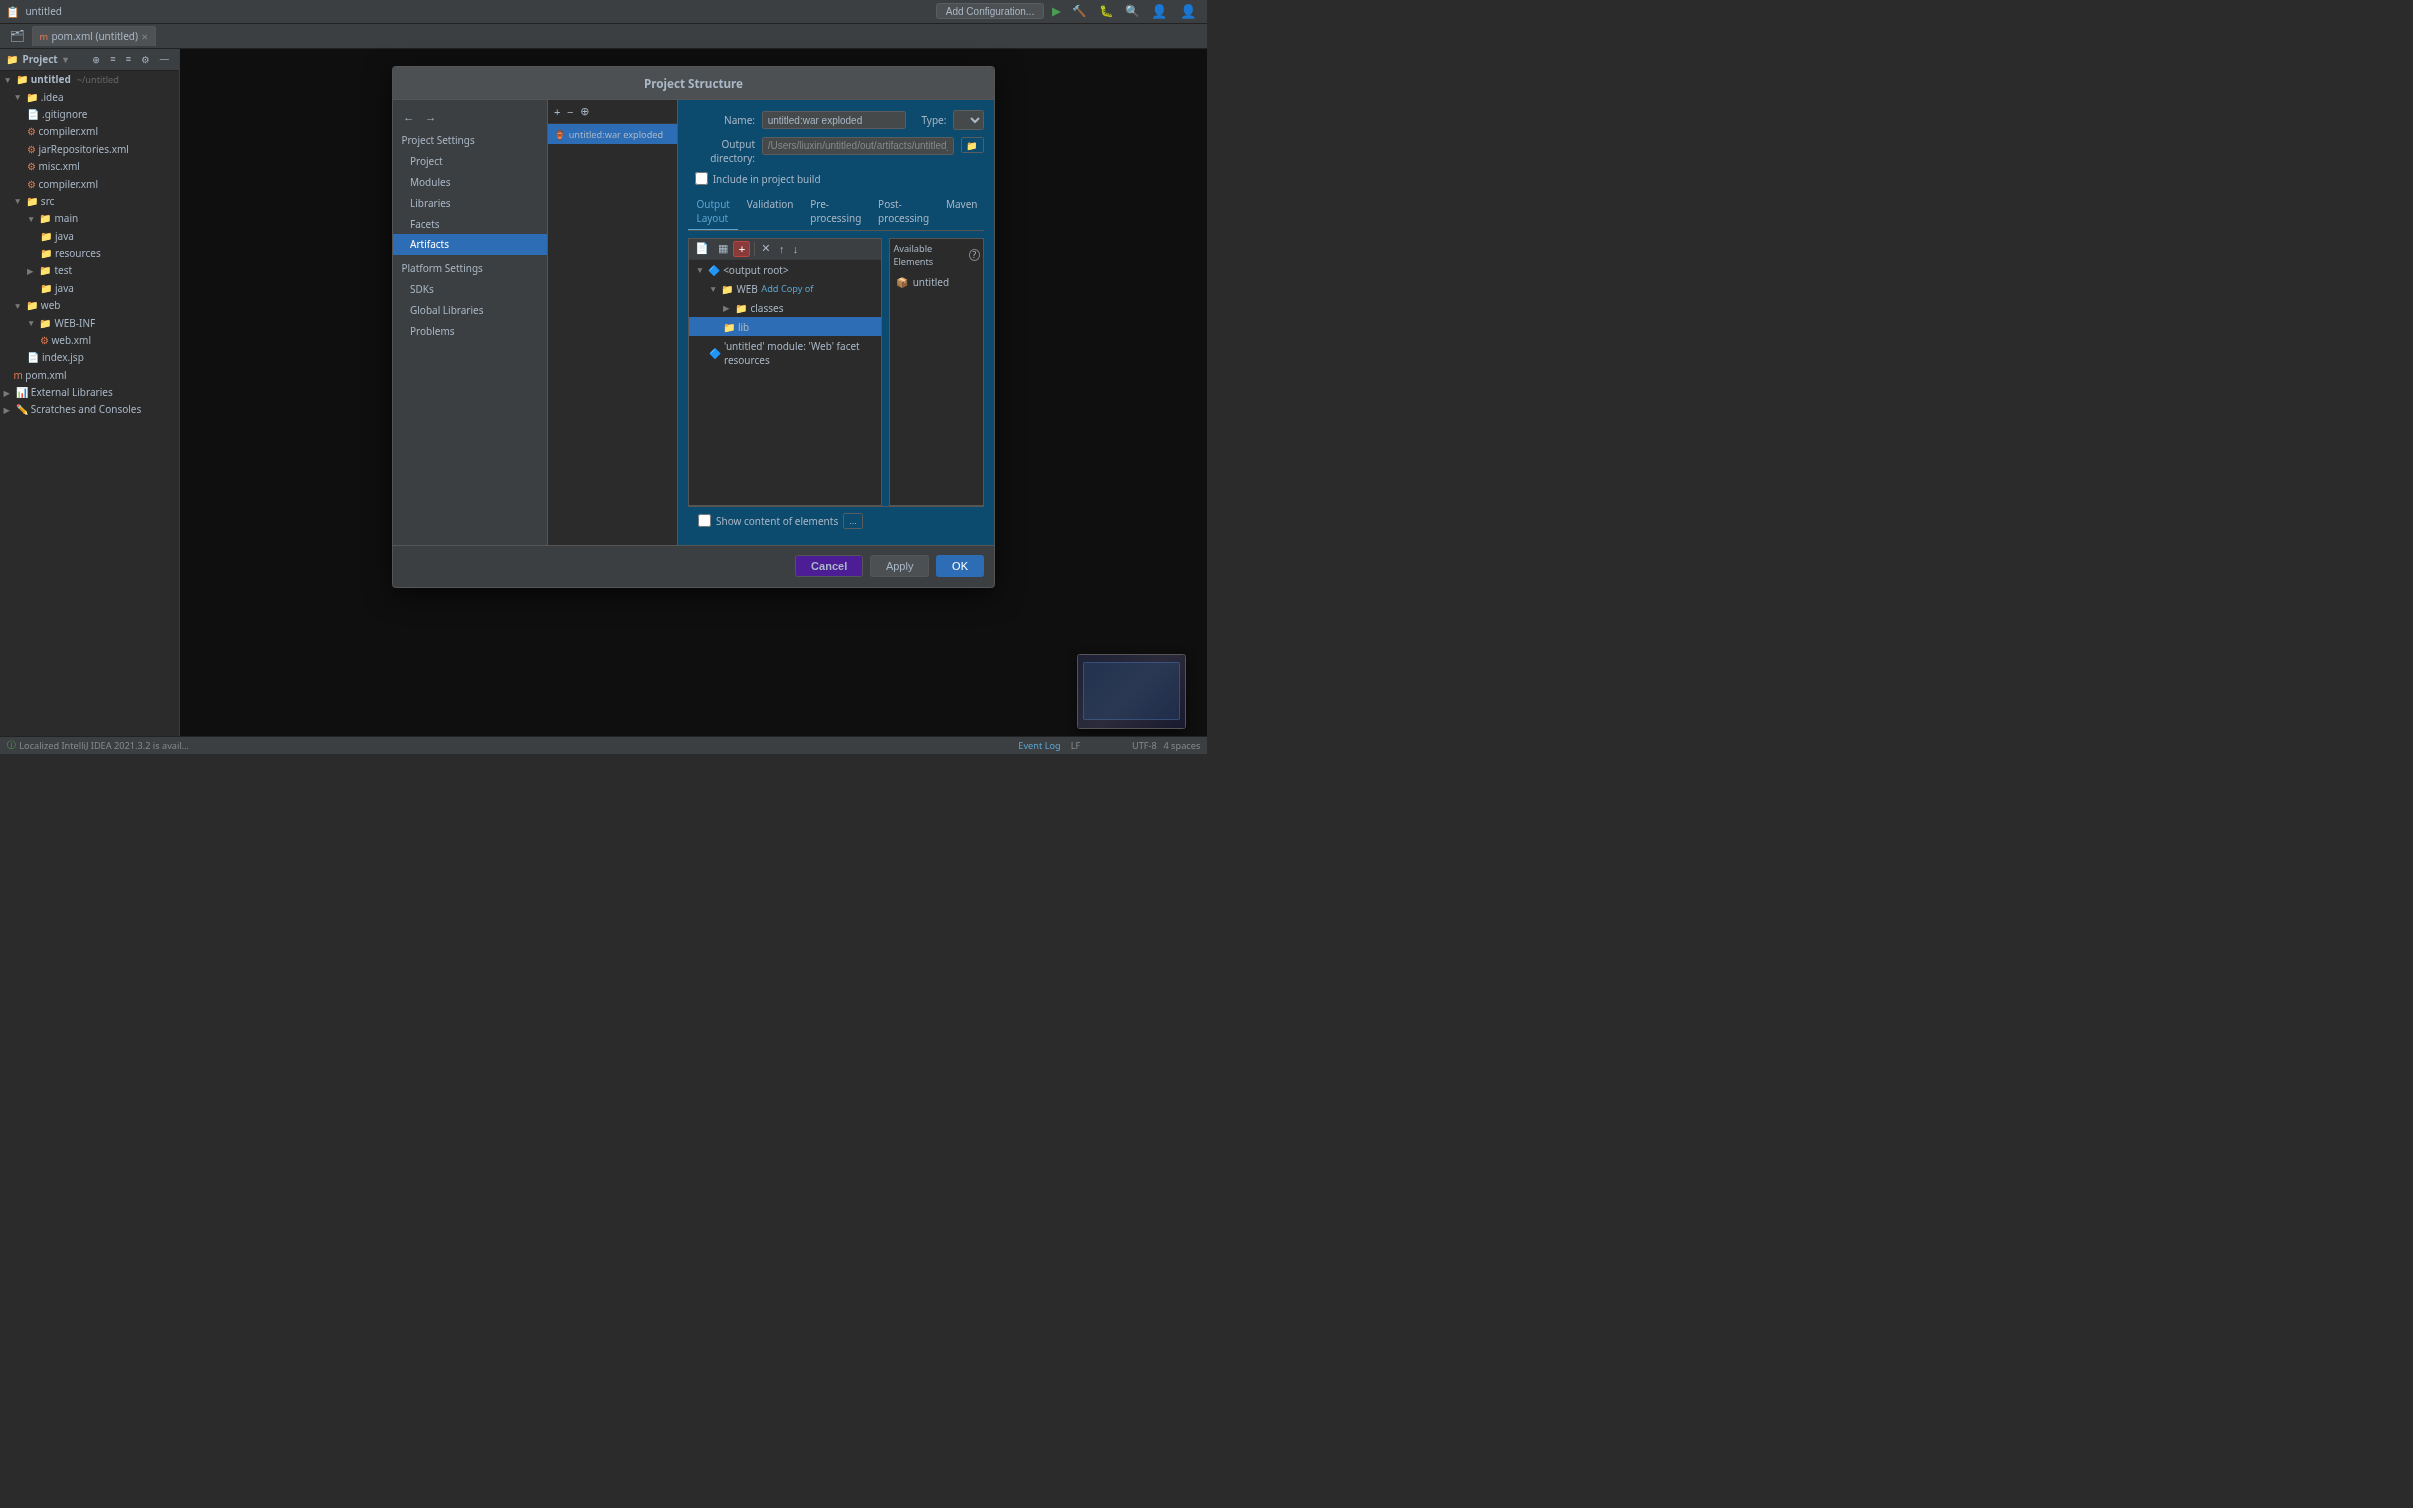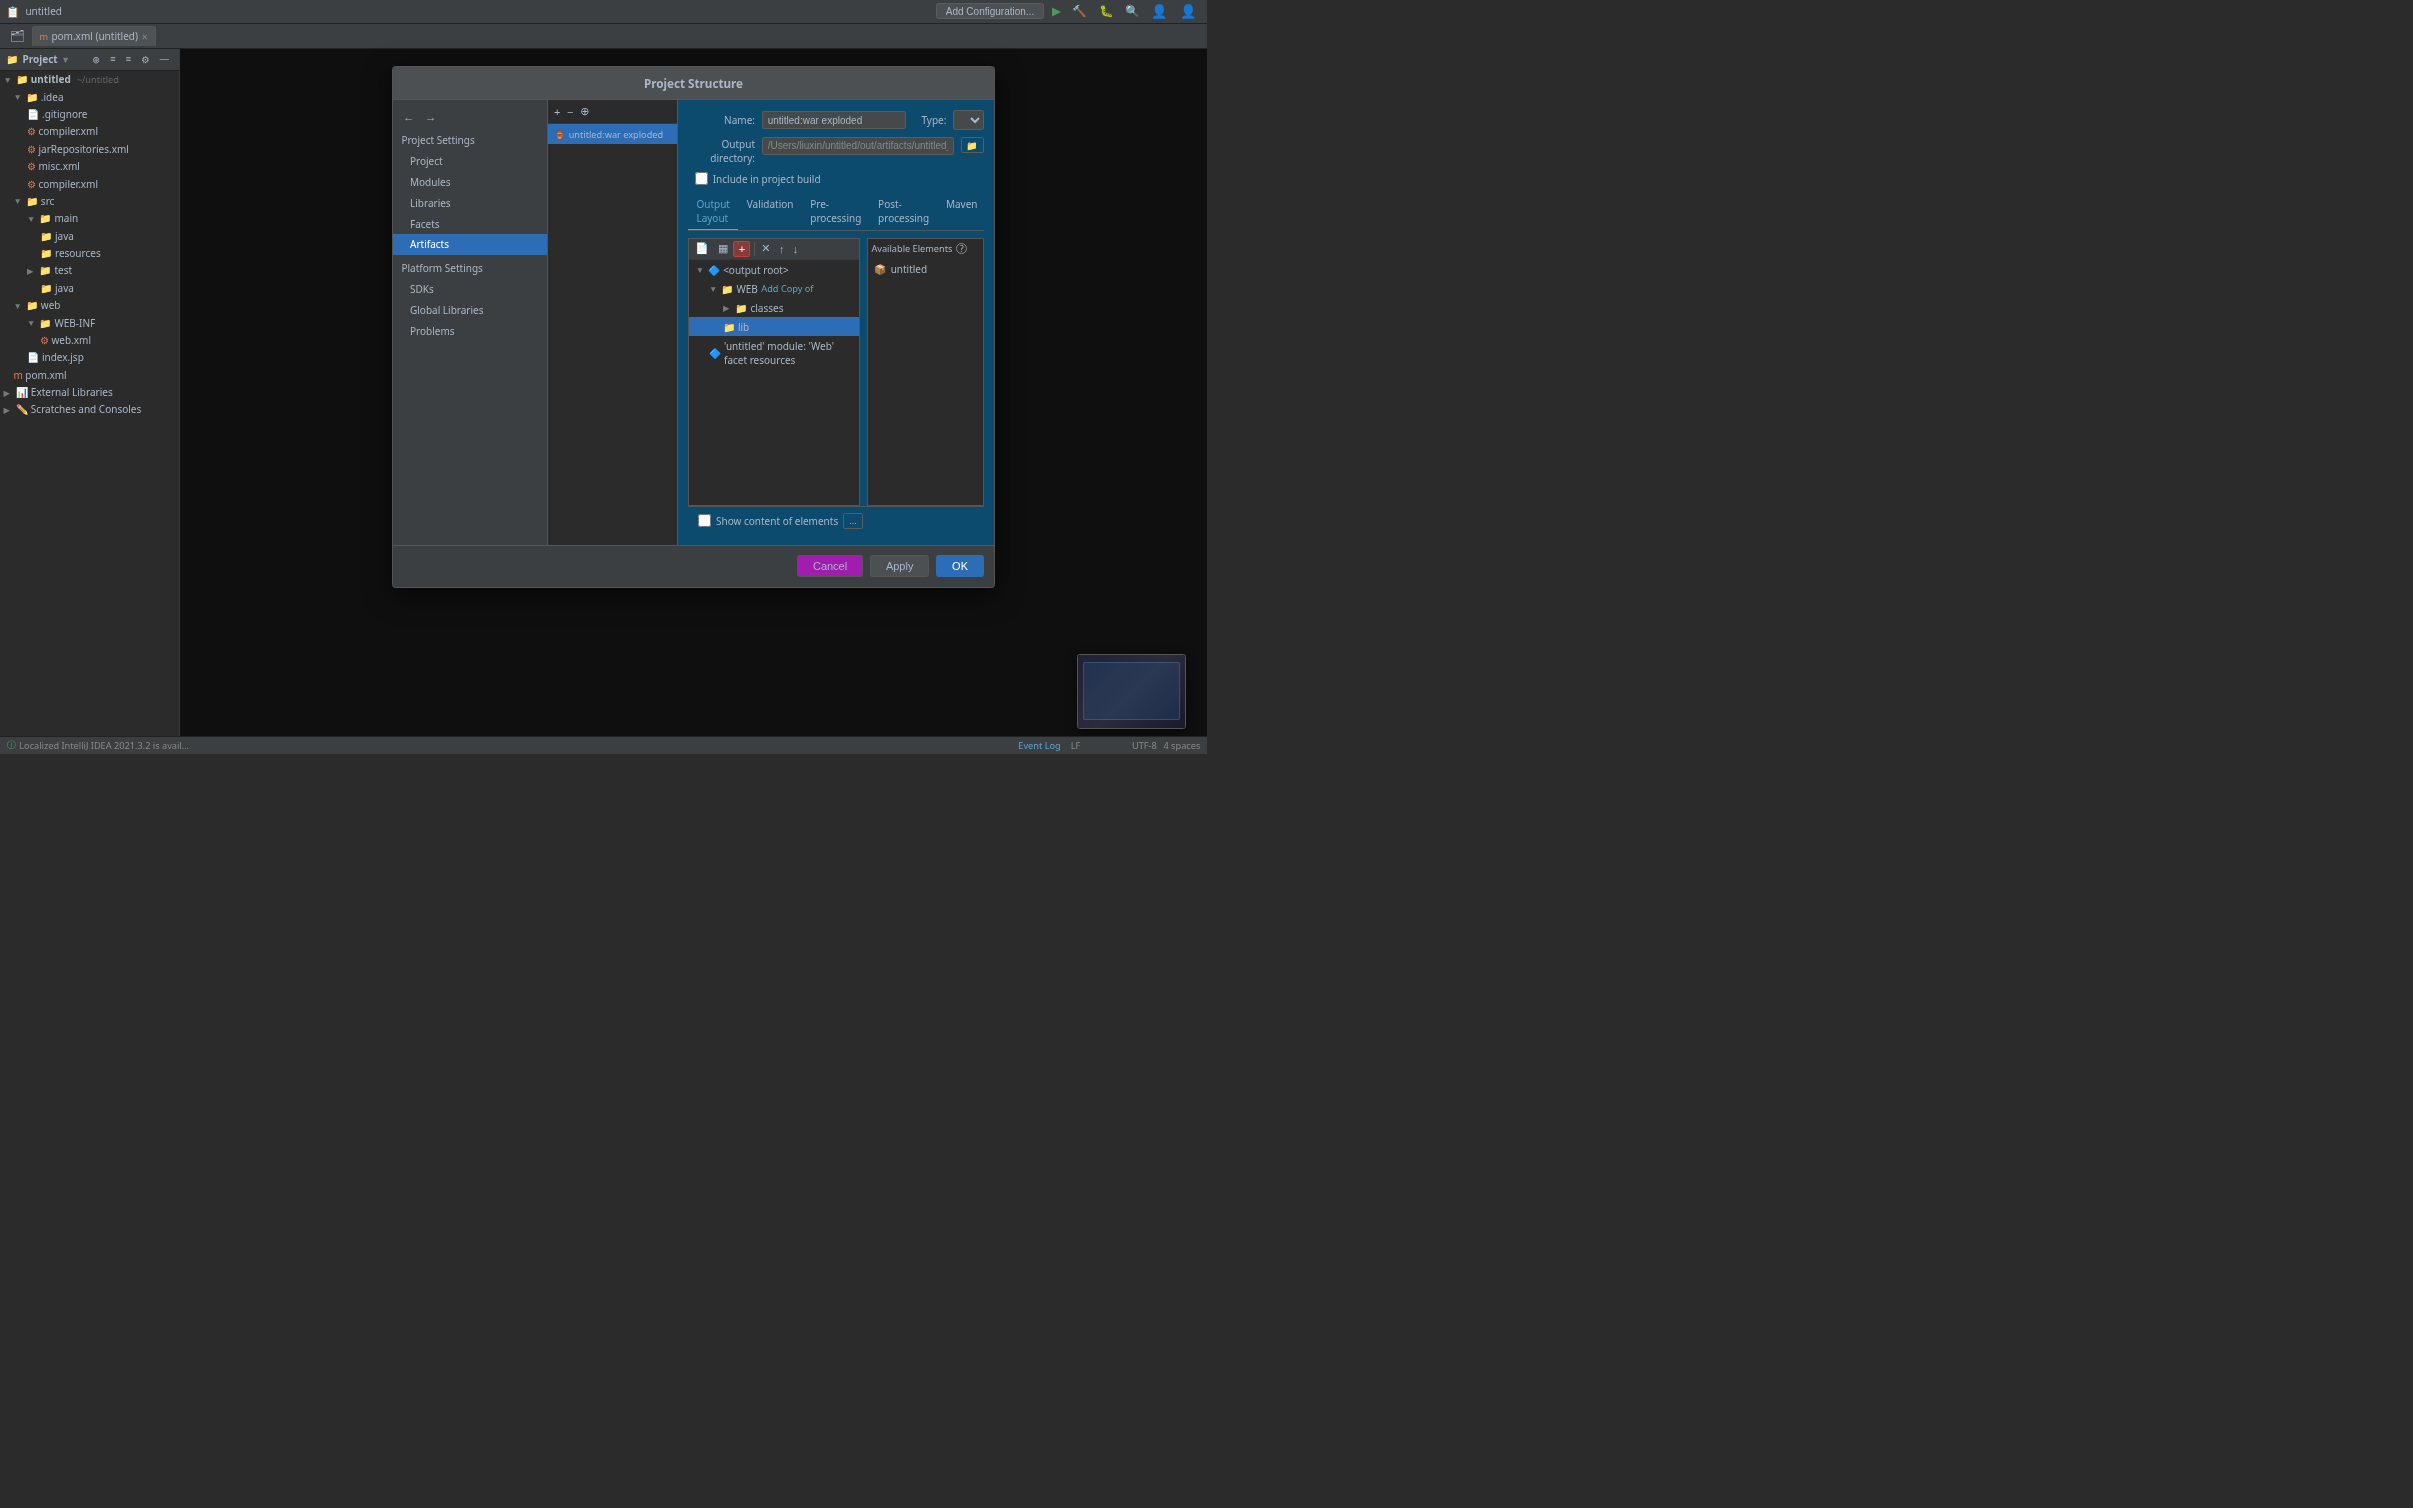--- a/index.html
+++ b/index.html
@@ -347,21 +347,21 @@
       align-items: center;
       gap: 2.5px;
       padding: 2.5px 6.7px;
       font-size: 10px;
       color: #a9b7c6;
       cursor: pointer;
     }
     .art-tree-item.selected { background: #2d6db5; }
 
     .artifact-right {
-      width: 117px;
+      width: 95px;
       border: 0.8px solid #555;
       background: #2b2b2b;
       padding: 3.4px;
     }
     .avail-header {
       font-size: 9.2px;
       color: #a9b7c6;
       margin-bottom: 5px;
       display: flex;
       align-items: center;
@@ -394,21 +394,21 @@
       padding: 8.4px 10px 10px;
       border-top: 0.8px solid #555;
     }
     .btn {
       padding: 4.2px 15px;
       font-size: 11px;
       cursor: pointer;
       border-radius: 2.5px;
       border: 0.8px solid #555;
     }
-    .btn-default { background: #a21caf; color: #a9b7c6; }
+    .btn-default { background: #4c1d95; color: #a9b7c6; font-weight: bold; }
     .btn-primary { background: #2d6db5; color: #fff; border-color: #2d6db5; }
     .btn-apply { background: #4c5052; color: #a9b7c6; }
 
     
     .status-bar {
       position: absolute;
       bottom: 0;
       left: 0;
       right: 0;
       height: 18.4px;

